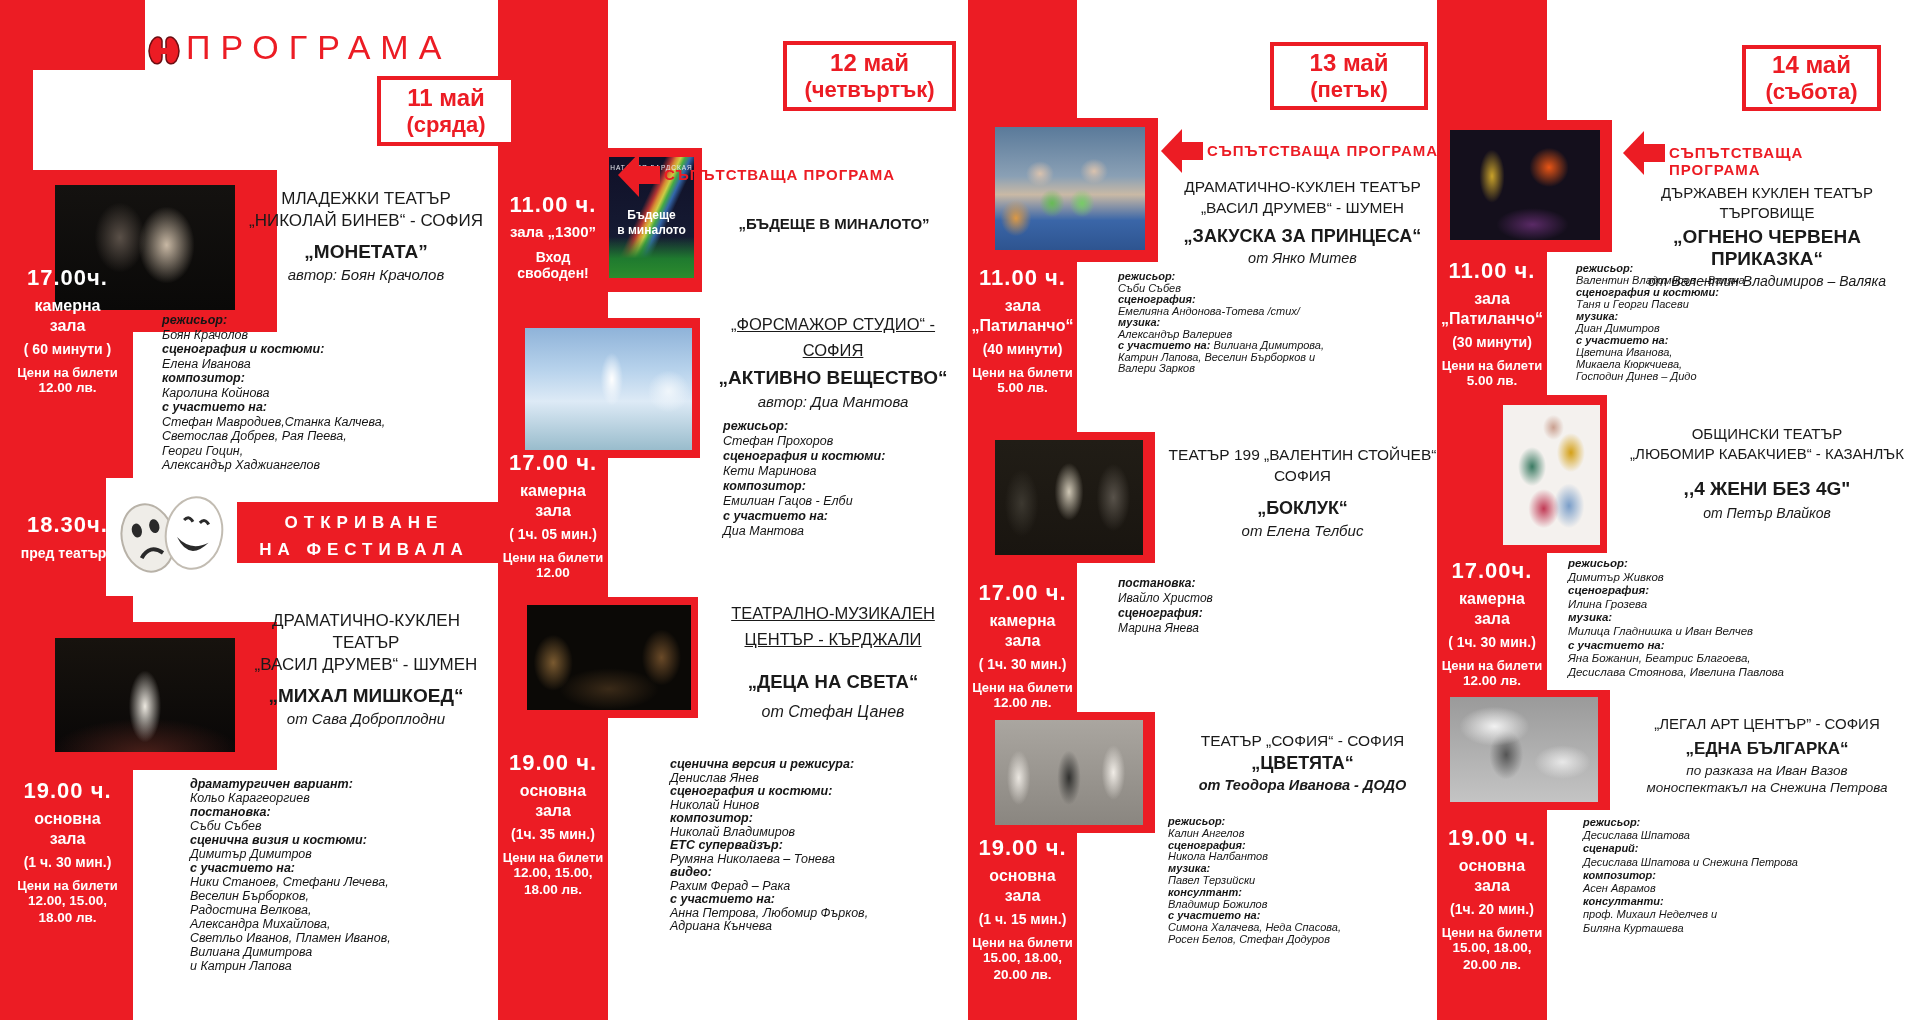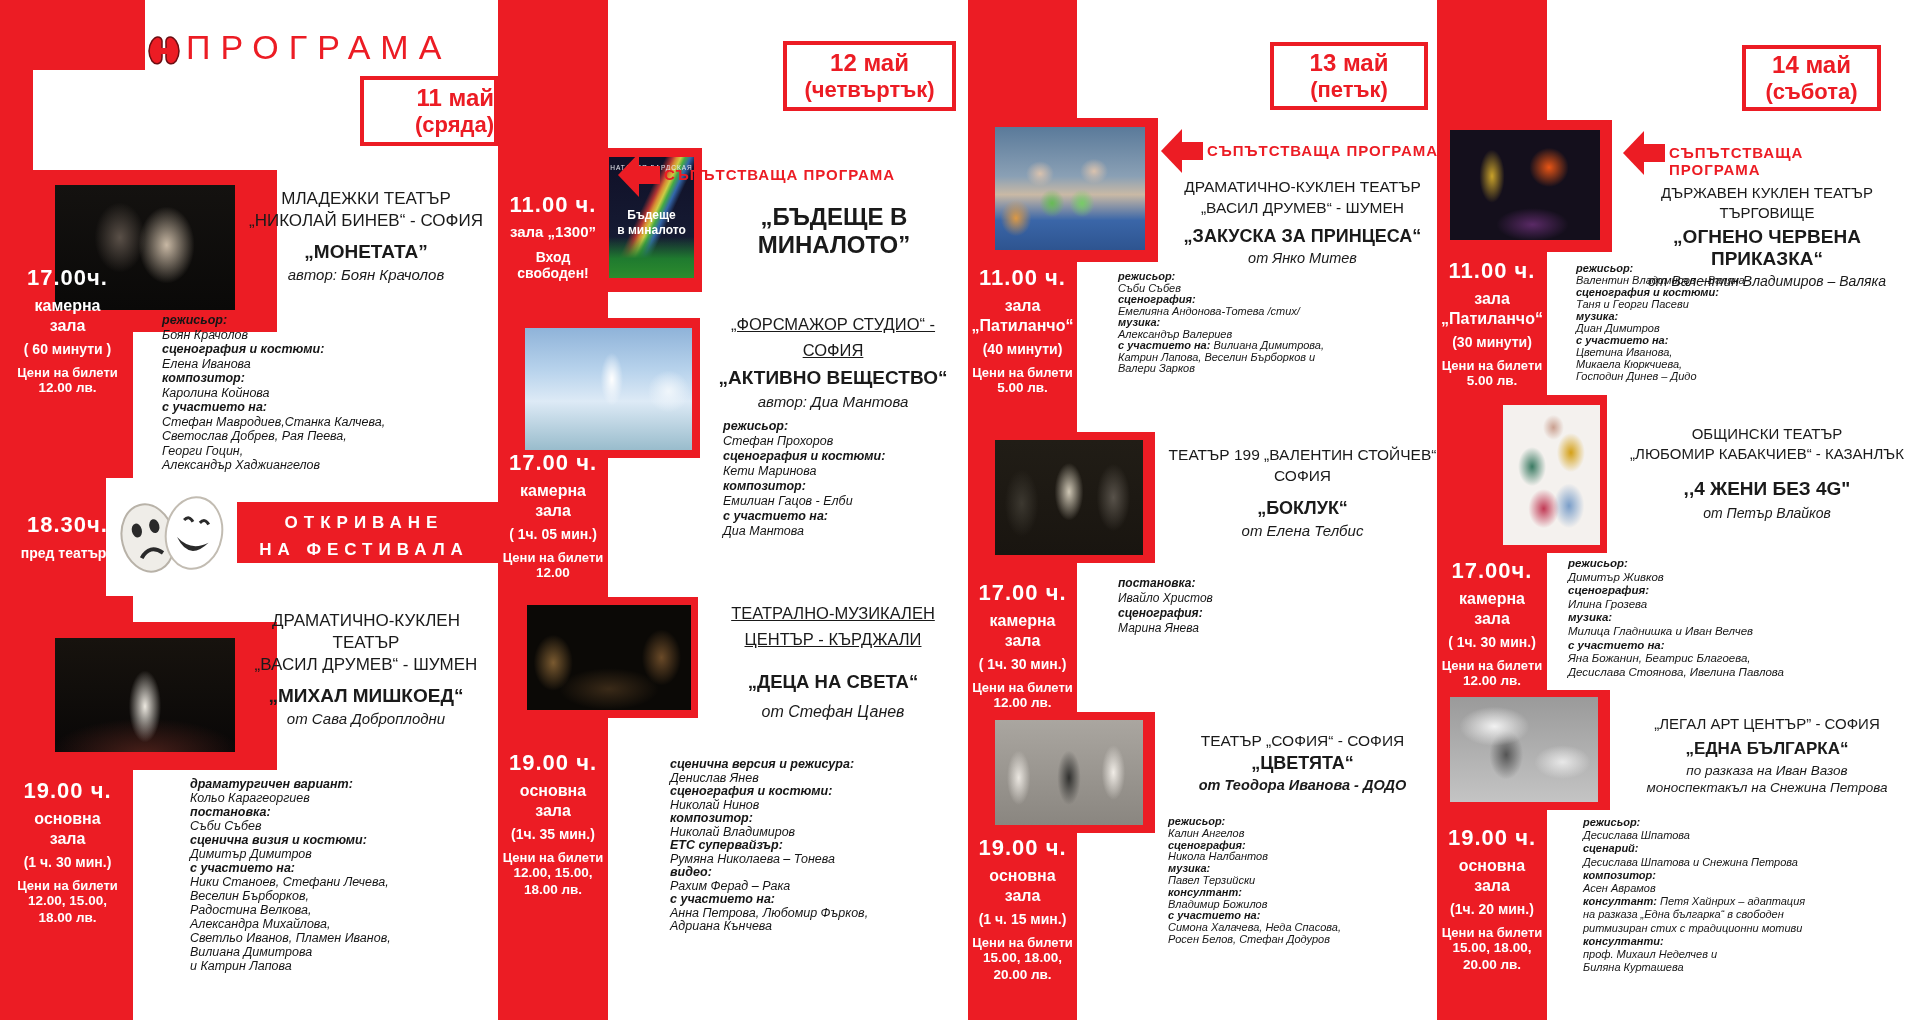--- a/index.html
+++ b/index.html
@@ -113,21 +113,21 @@
   <div class="red" style="left:968px;top:0;width:109px;height:1020px;"></div>
   <div class="red" style="left:1437px;top:0;width:110px;height:1020px;"></div>
 
   <svg style="position:absolute;left:148px;top:34px;" width="32" height="34" viewBox="0 0 32 34">
     <path d="M4 7 C9 0 15 3 14 10 L14 23 C14 30 8 32 4 27 C0 21 0 13 4 7 Z" fill="#ec1c24" stroke="#6b0d12" stroke-width="1.5"></path>
     <path d="M28 7 C23 0 17 3 18 10 L18 23 C18 30 24 32 28 27 C32 21 32 13 28 7 Z" fill="#ec1c24" stroke="#6b0d12" stroke-width="1.5"></path>
     <rect x="13" y="14" width="6" height="6" fill="#ec1c24"></rect>
   </svg>
   <div class="brand-title" style="left:186px;top:28px;">ПРОГРАМА</div>
 
-  <div class="datebox" style="left:360px;top:76px;width:130px;height:62px;align-items:flex-end;">
+  <div class="datebox" style="left:377px;top:76px;width:130px;height:62px;">
     <div class="d1">11 май</div>
     <div class="d2">(сряда)</div>
   </div>
   <div class="datebox" style="left:783px;top:41px;width:165px;height:62px;">
     <div class="d1">12 май</div>
     <div class="d2">(четвъртък)</div>
   </div>
   <div class="datebox" style="left:1270px;top:42px;width:150px;height:60px;">
     <div class="d1">13 май</div>
     <div class="d2">(петък)</div>
@@ -227,21 +227,21 @@
   <div class="ph cover" style="left:609px;top:157px;width:85px;height:121px;">
     <div class="ca">НАТАЛИЯ БАРДСКАЯ</div>
     <div class="ct">Бъдеще
 в миналото</div>
   </div>
 
   <div class="arrow" style="left:618px;top:153px;"></div>
   <div class="acc" style="left:664px;top:166px;width:280px;">СЪПЪТСТВАЩА ПРОГРАМА</div>
 
   <div class="show-head" style="left:702px;top:196px;width:264px;">
-    <div class="title" style="font-size:24px;margin-top:7px;">„БЪДЕЩЕ В МИНАЛОТО”</div>
+    <div class="title" style="font-size:15px;margin-top:19px;">„БЪДЕЩЕ В МИНАЛОТО”</div>
   </div>
 
   <div class="tb" style="left:498px;top:192px;width:110px;">
     <div class="t">11.00 ч.</div>
     <div class="v" style="font-size:15px;">зала „1300”</div>
     <div class="note">Вход свободен!</div>
   </div>
 
   <div class="red" style="left:498px;top:318px;width:202px;height:140px;"></div>
   <div class="ph ph-c2s2" style="left:525px;top:328px;width:167px;height:122px;"></div>
@@ -456,20 +456,17 @@
     <div class="du">(1ч. 20 мин.)</div>
     <div class="pl">Цени на билети</div>
     <div class="p">15.00, 18.00,
 20.00 лв.</div>
   </div>
 
   <div class="credits" style="left:1583px;top:816px;width:335px;font-size:11px;line-height:13.2px;">
       <div class="credit"><span class="cl">режисьор:&nbsp;</span><span class="cv">Десислава Шпатова</span></div>
       <div class="credit"><span class="cl">сценарий:&nbsp;</span><span class="cv">Десислава Шпатова и Снежина Петрова</span></div>
       <div class="credit"><span class="cl">композитор:&nbsp;</span><span class="cv">Асен Аврамов</span></div>
-      <div class="credit inline"><span class="cl">консултант:&nbsp;</span><span class="cv">Петя Хайнрих – адаптация
-на разказа „Една българка“ в свободен
-ритмизиран стих с традиционни мотиви</span></div>
       <div class="credit"><span class="cl">консултанти:&nbsp;</span><span class="cv">проф. Михаил Неделчев и
 Биляна Курташева</span></div>
     </div>
 
 </div>
 
 </body></html>

